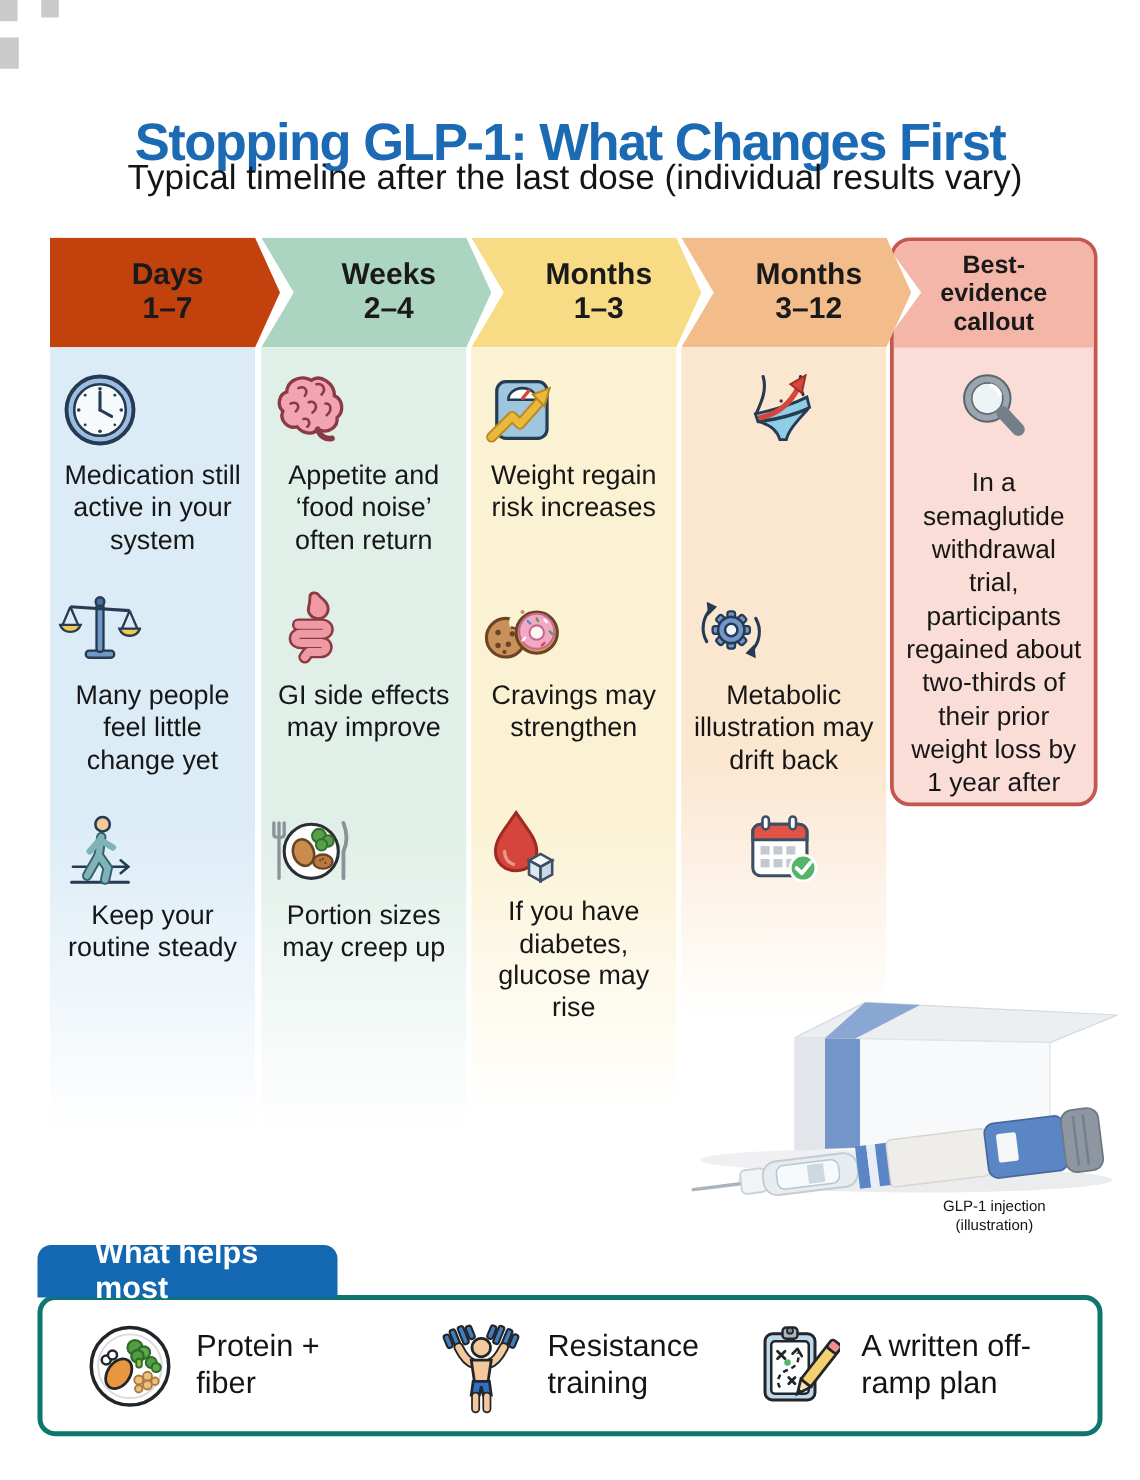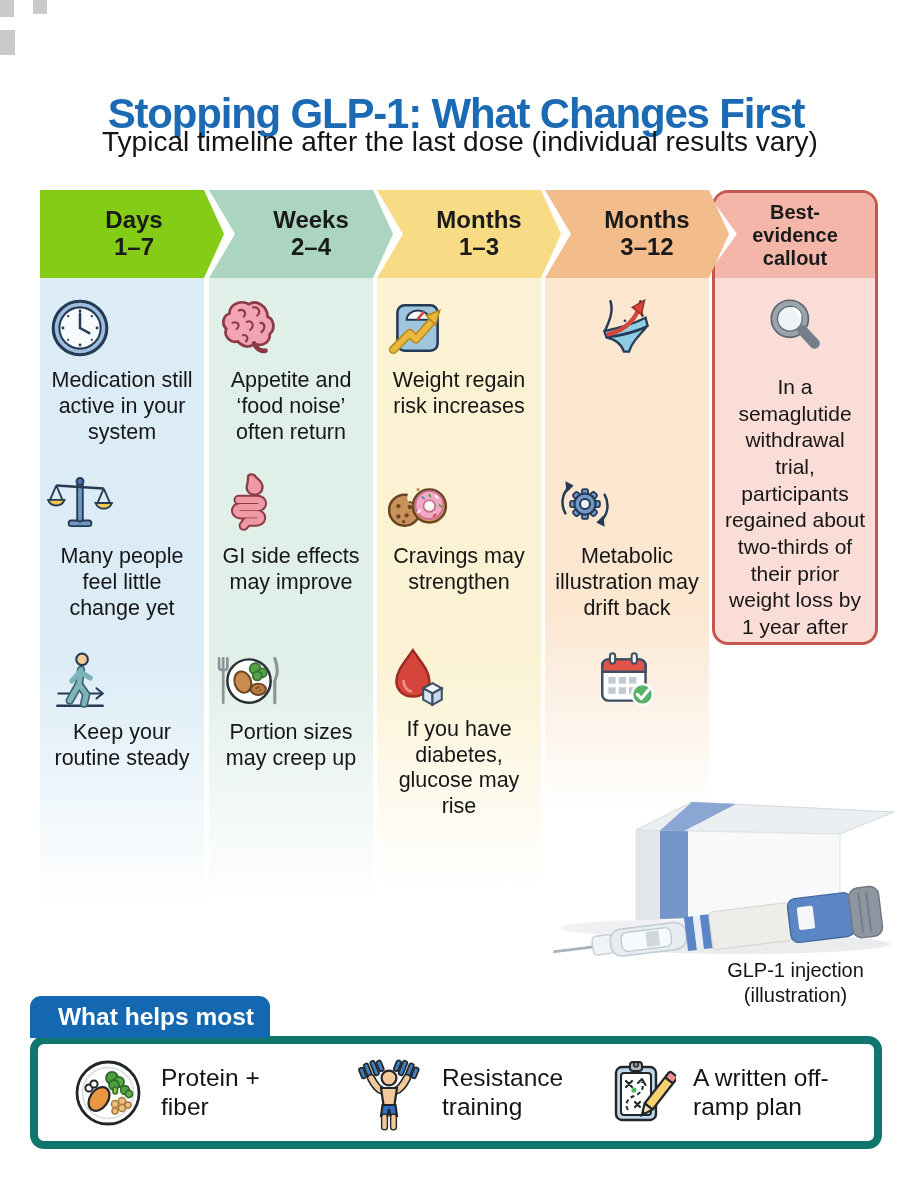--- a/index.html
+++ b/index.html
@@ -11,21 +11,21 @@
          font-size:42px;font-weight:bold;letter-spacing:-1.2px;color:#1b6ab3;}
   .subtitle{position:absolute;left:4px;top:126px;width:100%;text-align:center;
          font-size:28px;color:#141414;}
 
   .timeline{position:absolute;left:40px;top:190px;width:838px;height:735px;}
 
   
   .hdr{position:absolute;top:0;height:88px;width:188px;display:flex;align-items:center;justify-content:center;
        font-size:24px;font-weight:bold;line-height:1.12;text-align:center;color:#1a1a1a;
        white-space:pre-line;z-index:4;}
-  .hdr0{left:0;  background:#84cc16;clip-path:polygon(0 0,164px 0,184px 50%,164px 100%,0 100%);padding-right:22px;}
+  .hdr0{left:0;  background:#c2410c;clip-path:polygon(0 0,164px 0,184px 50%,164px 100%,0 100%);padding-right:22px;}
   .hdr1{left:169px;background:#abd4c1;clip-path:polygon(0 0,164px 0,184px 50%,164px 100%,0 100%,26px 50%);padding-left:8px;padding-right:22px;}
   .hdr2{left:337px;background:#f7db85;clip-path:polygon(0 0,164px 0,184px 50%,164px 100%,0 100%,26px 50%);padding-left:8px;padding-right:22px;}
   .hdr3{left:505px;background:#f3bd8b;clip-path:polygon(0 0,164px 0,184px 50%,164px 100%,0 100%,26px 50%);padding-left:8px;padding-right:22px;}
   .tip-back{position:absolute;top:0;left:505px;width:196px;height:88px;background:#fff;z-index:3;
        clip-path:polygon(150px 0,160px 0,192px 50%,160px 100%,150px 100%);}
 
   
   .colbody{position:absolute;top:88px;width:164px;padding-top:14px;box-sizing:border-box;
            display:flex;flex-direction:column;align-items:center;z-index:2;}
   .col0{left:0;   height:640px;background:linear-gradient(180deg,#dcecf6 0%,#dcecf6 60%,rgba(220,236,246,0) 98%);}
@@ -40,28 +40,28 @@
   .callout{position:absolute;left:672px;top:0;width:166px;height:455px;box-sizing:border-box;
            background:#f9ddd6;border:3px solid #c4584f;border-radius:16px;z-index:1;overflow:hidden;}
   .callout-header{height:85px;background:#f3b6a8;display:flex;align-items:center;justify-content:center;
            font-size:20px;font-weight:bold;line-height:1.15;text-align:center;white-space:pre-line;color:#1a1a1a;}
   .callout-body{display:flex;flex-direction:column;align-items:center;padding:12px 8px 0;}
   .callout-text{margin:8px 0 0;font-size:21px;line-height:1.27;text-align:center;max-width:146px;color:#161616;}
 
   
   .pen-scene{position:absolute;left:540px;top:772px;z-index:5;}
   .pen-caption{position:absolute;left:688px;top:958px;width:215px;text-align:center;
-        font-size:20px;line-height:1.25;white-space:pre-line;color:#141414;z-index:6;}
+        font-size:12px;line-height:1.25;white-space:pre-line;color:#141414;z-index:6;}
 
   
   .helps-tab{position:absolute;left:30px;top:996px;width:240px;height:42px;background:#1368b1;
-        border-radius:11px 11px 0 0;display:flex;align-items:center;padding-left:28px;box-sizing:border-box;
+        border-radius:11px 11px 0 0;display:flex;align-items:center;padding-left:46px;box-sizing:border-box;
         color:#ffffff;font-size:24.5px;font-weight:bold;z-index:8;}
   .helps-box{position:absolute;left:30px;top:1036px;width:852px;height:113px;background:#ffffff;
-        border:8px solid #0f766e;border-radius:14px;box-sizing:border-box;z-index:7;}
+        border:4px solid #0f766e;border-radius:14px;box-sizing:border-box;z-index:7;}
   .help-group{position:absolute;top:0;height:100%;display:flex;align-items:center;gap:17px;}
   .hg0{left:34px;} .hg1{left:315px;} .hg2{left:566px;}
   .help-label{font-size:24.5px;line-height:1.18;color:#141414;}
   .hl0{max-width:100px;} .hl1{max-width:135px;} .hl2{max-width:185px;}
   .help-icon{width:72px;height:86px;display:flex;align-items:center;justify-content:center;}
 </style>
 </head>
 <body>
 
 <div class="canvas">

